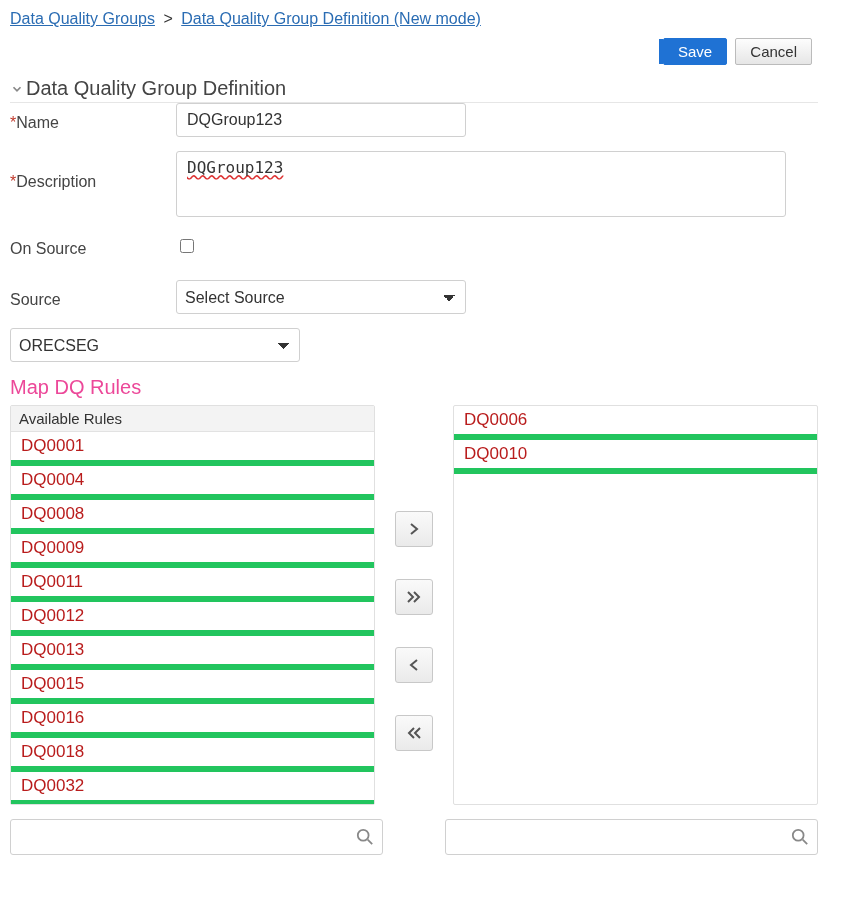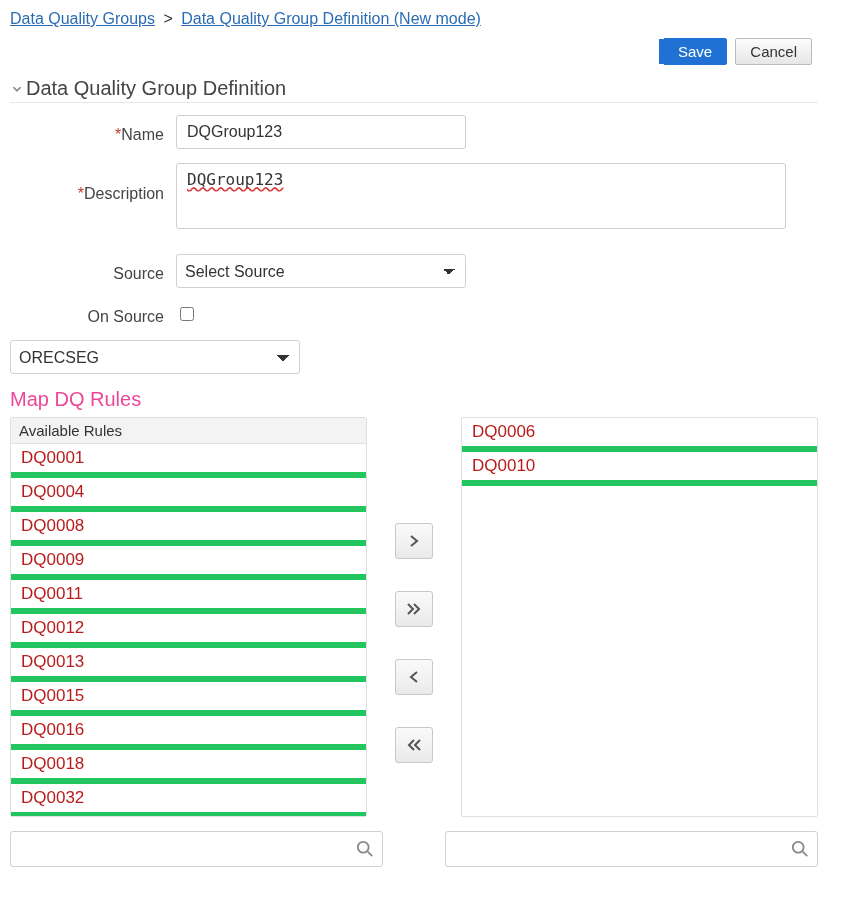--- a/index.html
+++ b/index.html
@@ -43,33 +43,33 @@
   .btn-primary::before{
     content:""; position:absolute; left:-5px; top:0; bottom:0; width:4px; background:#1f72d4;
   }
 
   
   .section-hdr {
     display: flex; align-items: center;
     font-size: 20px; color: #444;
     border-bottom: 1px solid #e6e6e6;
     padding-bottom: 2px;
-    margin-bottom: 12px;
+    margin-bottom: 0;
   }
   .section-hdr .chev {
     width: 14px; height: 14px; margin-right: 2px;
     color: #888;
   }
 
   
   .form { }
   .frow { display: flex; align-items: flex-start; margin-bottom: 14px; }
   .frow.center { align-items:center; }
   .flabel {
-    width: 166px; text-align: right; padding-right: 12px;
+    width: 166px; text-align: left; padding-right: 12px;
     color: #444; font-size: 16px; padding-top: 6px;
   }
   .req { color: #c0392b; }
   .fcontrol { flex: 0 0 auto; }
   input[type=text].tin {
     width: 290px; height: 34px;
     border: 1px solid #d0d0d0; border-radius: 3px;
     padding: 4px 10px; font-size: 16px; color: #333;
   }
   textarea.tarea {
@@ -88,21 +88,21 @@
     appearance: none; -webkit-appearance:none;
     background-image: linear-gradient(45deg, transparent 50%, #333 50%),
                       linear-gradient(135deg, #333 50%, transparent 50%);
     background-position: right 16px top 14px, right 10px top 14px;
     background-size: 6px 6px, 6px 6px;
     background-repeat: no-repeat;
   }
 
   
   .map-hdr { font-size: 20px; color:#ec4899; margin: 8px 0 6px 0; }
-  .shuttle { display:flex; align-items:stretch; gap: 16px; }
+  .shuttle { display:flex; align-items:stretch; gap: 8px; }
   .listbox {
     flex: 1 1 0;
     border: 1px solid #e0e0e0; border-radius: 2px;
     display:flex; flex-direction:column;
     min-width: 0;
   }
   .listbox .lb-hdr {
     background:#f3f3f3; border-bottom:1px solid #e2e2e2;
     padding: 4px 8px; font-size:15px; color:#333;
   }
@@ -172,33 +172,33 @@
       </div>
     </div>
 
     <div class="frow">
       <div class="flabel" style="padding-top:22px"><span class="req">*</span><span>Description</span></div>
       <div class="fcontrol">
         <textarea class="tarea" style="">DQGroup123</textarea>
       </div>
     </div>
 
+    <div class="frow center">
+      <div class="flabel">On Source</div>
+      <div class="fcontrol">
+        <input type="checkbox" class="chk" style="">
+      </div>
+    </div>
+
     <div class="frow center" style="margin-top:22px">
       <div class="flabel">Source</div>
       <div class="fcontrol">
         <select class="sel">
           <option>Select Source</option>
         </select>
-      </div>
-    </div>
-
-    <div class="frow center">
-      <div class="flabel">On Source</div>
-      <div class="fcontrol">
-        <input type="checkbox" class="chk" style="">
       </div>
     </div>
 
     <div class="frow center" style="margin-top:10px">
       <div class="fcontrol">
         <select class="sel">
           <option>ORECSEG</option>
         </select>
       </div>
     </div>

